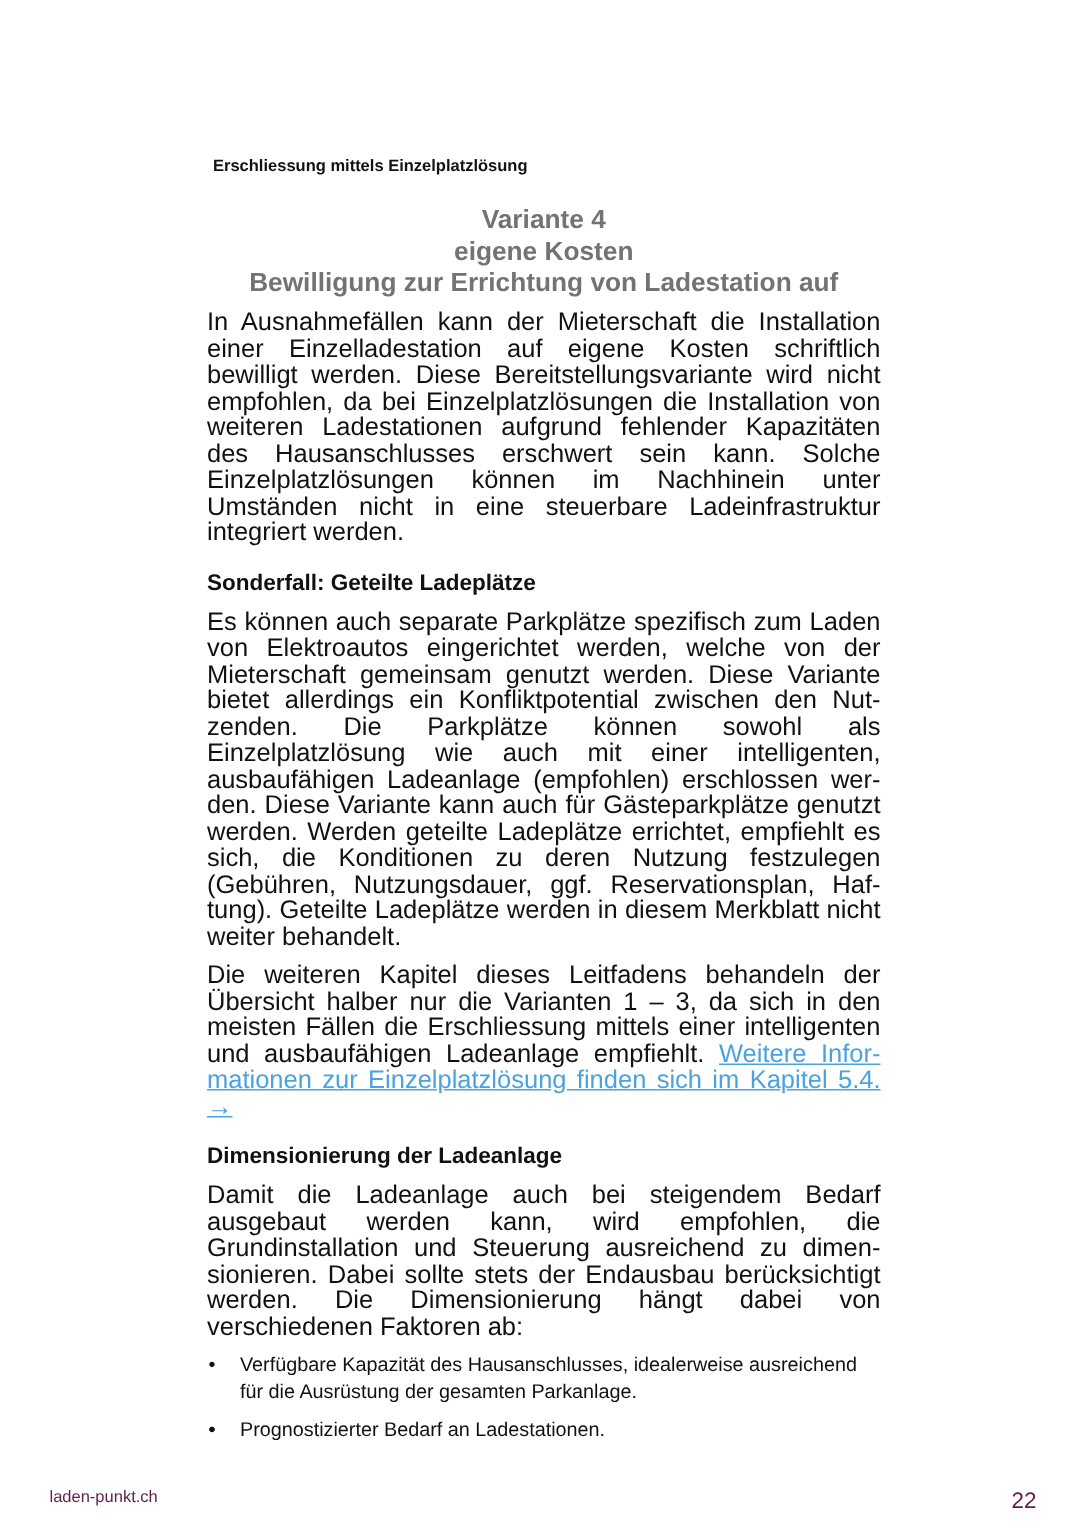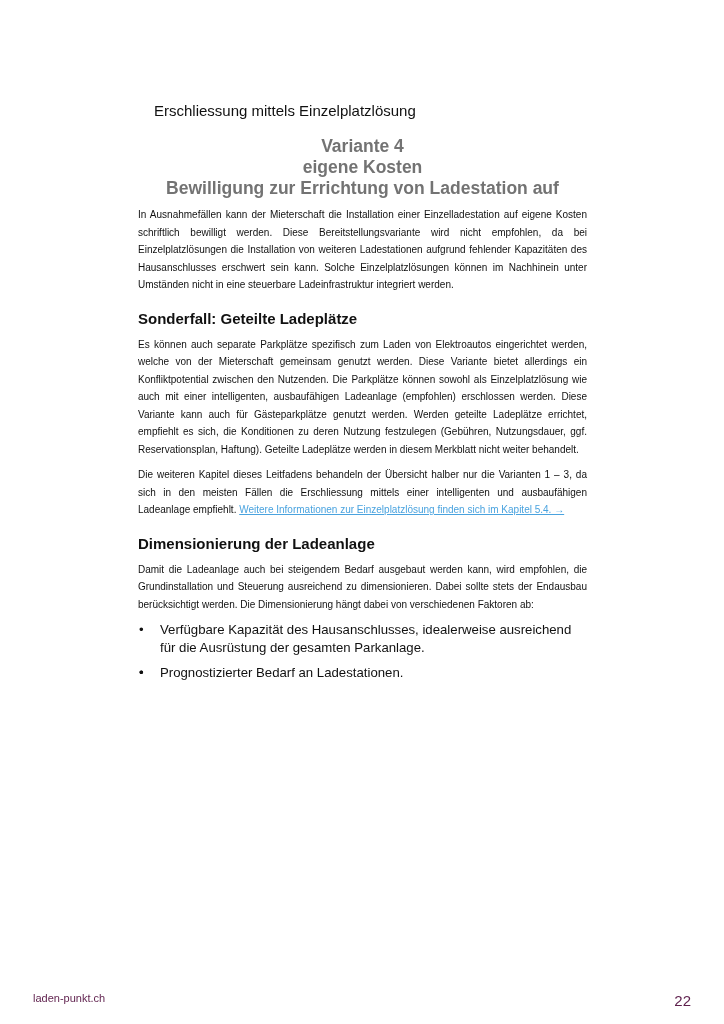--- a/index.html
+++ b/index.html
@@ -15,36 +15,36 @@
       font-family: "Liberation Sans", sans-serif;
       color: #111111;
     }
     .page {
       position: absolute;
       left: 138px;
       top: 102px;
       width: 449px;
     }
     .section-label {
-      font-size: 15px;
-      font-weight: normal;
-      margin: 0 0 16px 16px;
+      font-size: 11px;
+      font-weight: bold;
+      margin: 0 0 16px 4px;
       line-height: 18px;
     }
     .variant-title {
       color: #737373;
       font-size: 17.5px;
       font-weight: bold;
       line-height: 21px;
       margin: 0 0 7px 0;
       text-align: center;
     }
     .variant-title span { display: block; }
     p {
-      font-size: 10px;
+      font-size: 17px;
       line-height: 17.5px;
       margin: 0 0 8px 0;
       text-align: justify;
       hyphens: manual;
     }
     .subhead {
       font-size: 15px;
       font-weight: bold;
       line-height: 18px;
       margin: 16px 0 8px 0;

